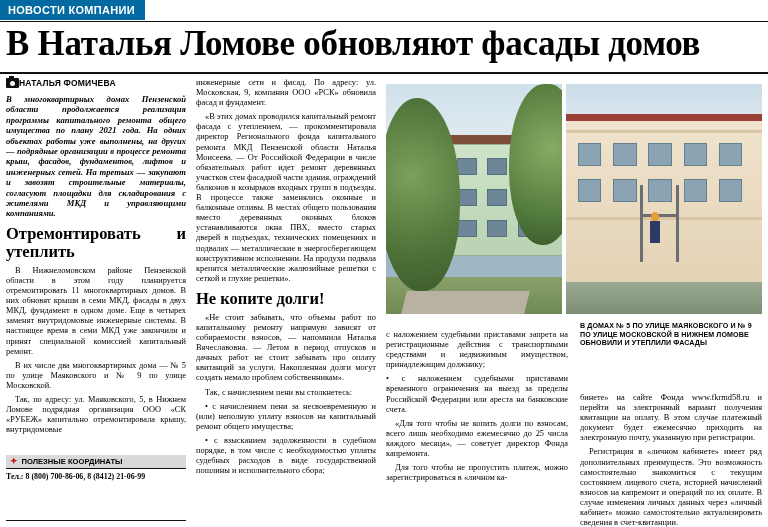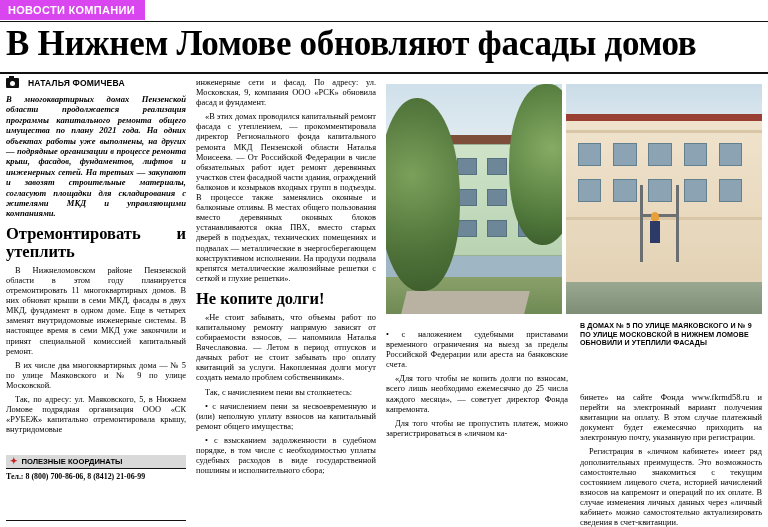--- a/index.html
+++ b/index.html
@@ -9,21 +9,21 @@
     font-family:"Liberation Serif", serif;
     color:#000;
     overflow:hidden;
     position:relative;
   }
   .page{position:relative;width:768px;height:527px;padding:0;box-sizing:border-box;}
 
   
   .kicker{
     position:absolute;left:0;top:0;
-    background:#d946ef;
+    background:#0369a1;
     color:#fff;
     font-family:"Liberation Sans", sans-serif;
     font-weight:bold;
     font-size:11px;
     letter-spacing:.3px;
     padding:4px 10px 4px 8px;
   }
   .kicker-rule{
     position:absolute;left:0;top:21px;width:768px;height:1px;background:#111;
   }
@@ -38,21 +38,21 @@
     letter-spacing:-0.3px;
     white-space:nowrap;
   }
   .headline-rule{
     position:absolute;left:0;top:72px;width:768px;height:2px;background:#111;
   }
 
   
   .byline{
     position:absolute;left:6px;top:78px;
-    display:flex;align-items:center;gap:9px;
+    display:flex;align-items:center;gap:0;
   }
   .byline .cam{
     width:13px;height:10px;background:#111;position:relative;border-radius:1px;
   }
   .byline .cam:after{
     content:"";position:absolute;left:4px;top:2.5px;width:5px;height:5px;border-radius:50%;
     background:#fff;
   }
   .byline .cam:before{
     content:"";position:absolute;left:3px;top:-2px;width:5px;height:2px;background:#111;
@@ -157,21 +157,21 @@
   .hr-thin{position:absolute;background:#111;height:1px;}
 </style>
 </head>
 <body>
 
 <div class="page">
 
   <div class="kicker">НОВОСТИ КОМПАНИИ</div>
   <div class="kicker-rule"></div>
 
-  <div class="headline">В Нижнем Ломове обновляют фасады домов</div>
+  <div class="headline">В Наталья Ломове обновляют фасады домов</div>
   <div class="headline-rule"></div>
 
   <div class="byline">
     <span class="cam"></span>
     <span class="byline-name">НАТАЛЬЯ ФОМИЧЕВА</span>
   </div>
 
   <div class="col" id="col1">
     <div class="lead">
       <p>В многоквартирных домах Пензенской области продолжается реализация программы капитального ремонта общего имущества по плану 2021 года. На одних объектах работы уже выполнены, на других — подрядные организации в процессе ремонта крыш, фасадов, фундаментов, лифтов и инженерных сетей. На третьих — закупают и завозят строительные материалы, согласуют площадки для складирования с жителями МКД и управляющими компаниями.</p>
@@ -235,20 +235,21 @@
       <div class="scaff" style="left:56%;top:40%;width:1.5%;height:48%;"></div>
       <div class="scaff" style="left:38%;top:58%;width:19%;height:1.5%;"></div>
       <div class="workerB"></div>
     </div>
     <div class="groundB"></div>
   </div>
 
   <div class="caption">В ДОМАХ № 5 ПО УЛИЦЕ МАЯКОВСКОГО И № 9 ПО УЛИЦЕ МОСКОВСКОЙ В НИЖНЕМ ЛОМОВЕ ОБНОВИЛИ И УТЕПЛИЛИ ФАСАДЫ</div>
 
   <div class="col" id="col4">
+    <p class="noind">с наложением судебными приставами запрета на регистрационные действия с транспортными средствами и недвижимым имуществом, принадлежащим должнику;</p>
     <p class="noind">• с наложением судебными приставами временного ограничения на выезд за пределы Российской Федерации или ареста на банковские счета.</p>
     <p>«Для того чтобы не копить долги по взносам, всего лишь необходимо ежемесячно до 25 числа каждого месяца», — советует директор Фонда капремонта.</p>
     <p>Для того чтобы не пропустить платеж, можно зарегистрироваться в «личном ка-</p>
   </div>
 
   <div class="col" id="col3" style="top:372px;">
     <p class="noind">бинете» на сайте Фонда www.fkrmd58.ru и перейти на электронный вариант получения квитанции на оплату. В этом случае платежный документ будет ежемесячно приходить на электронную почту, указанную при регистрации.</p>
     <p>Регистрация в «личном кабинете» имеет ряд дополнительных преимуществ. Это возможность самостоятельно знакомиться с текущим состоянием лицевого счета, историей начислений взносов на капремонт и операций по их оплате. В случае изменения личных данных через «личный кабинет» можно самостоятельно актуализировать сведения в счет-квитанции.</p>
   </div>
 

